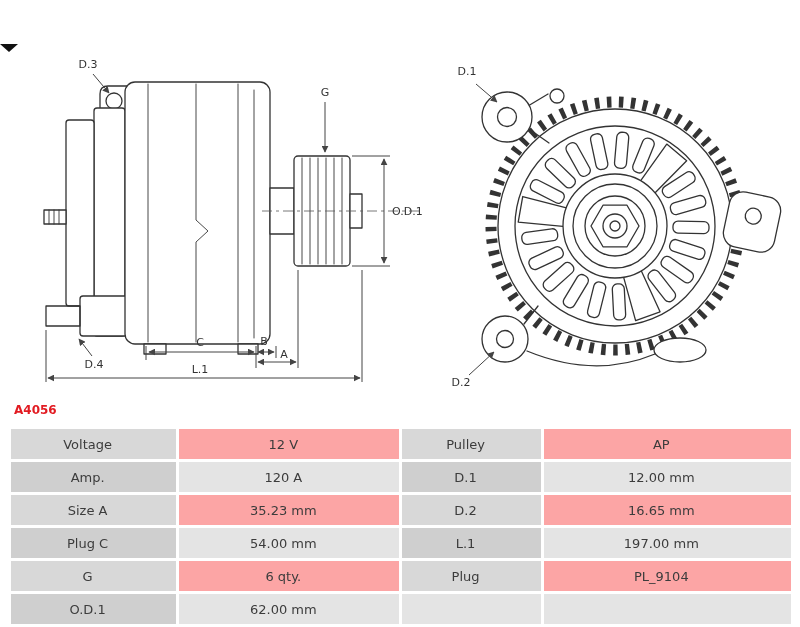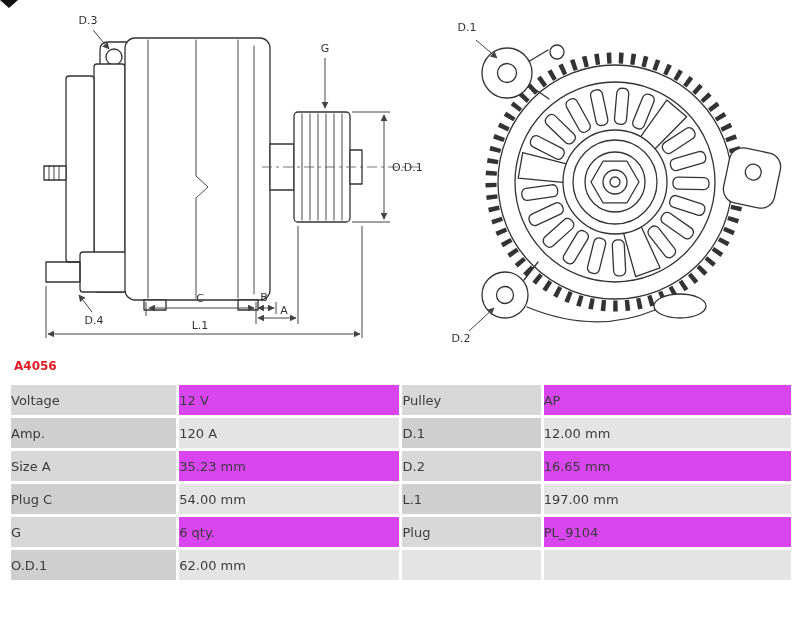--- a/index.html
+++ b/index.html
@@ -1,29 +1,29 @@
 <!DOCTYPE html>
 <html><head>
 <meta charset="utf-8">
 <style>
   html,body{margin:0;padding:0;background:#fff;}
   body{width:800px;font-family:"DejaVu Sans","Liberation Sans",sans-serif;}
-  .page{width:668px;}
+  .page{width:668px;margin-top:44px;}
   .diagram-wrap{width:800px;height:352px;position:relative;}
   svg .ln{stroke:#333;fill:none;stroke-width:1.3;stroke-linejoin:round;stroke-linecap:round;}
   svg .fw{fill:#fff;}
   svg .thin{stroke-width:0.9;}
   svg .dim{stroke:#444;fill:none;stroke-width:1;}
   svg .cl{stroke:#555;stroke-width:0.8;fill:none;stroke-dasharray:10 4 3 4;}
   svg text.dlabel{font:11px "DejaVu Sans",sans-serif;fill:#333;}
   .part-number{color:#e21b22;font-size:12px;font-weight:bold;margin:4px 0 6px 14px;height:20px;line-height:20px;}
   table.specs{border-collapse:separate;border-spacing:3px;table-layout:fixed;width:786px;margin-left:8px;}
-  table.specs td{height:30px;font-size:13px;color:#3c3c3c;text-align:left;padding:0 12px 0 0;vertical-align:middle;overflow:hidden;white-space:nowrap;}
+  table.specs td{height:30px;font-size:13px;color:#3c3c3c;text-align:center;padding:0 12px 0 0;vertical-align:middle;overflow:hidden;white-space:nowrap;}
   td.lbl{background:#d8d8d8;}
-  td.val{background:#d946ef;}
+  td.val{background:#fca5a5;}
   tr:nth-child(even) td.lbl{background:#cfcfcf;}
   tr:nth-child(even) td.val{background:#e4e4e4;}
 </style>
 </head>
 <body>
 
 <div class="page">
 
   <div class="diagram-wrap">
     <svg width="800" height="352" viewBox="0 0 800 352" xmlns="http://www.w3.org/2000/svg">

